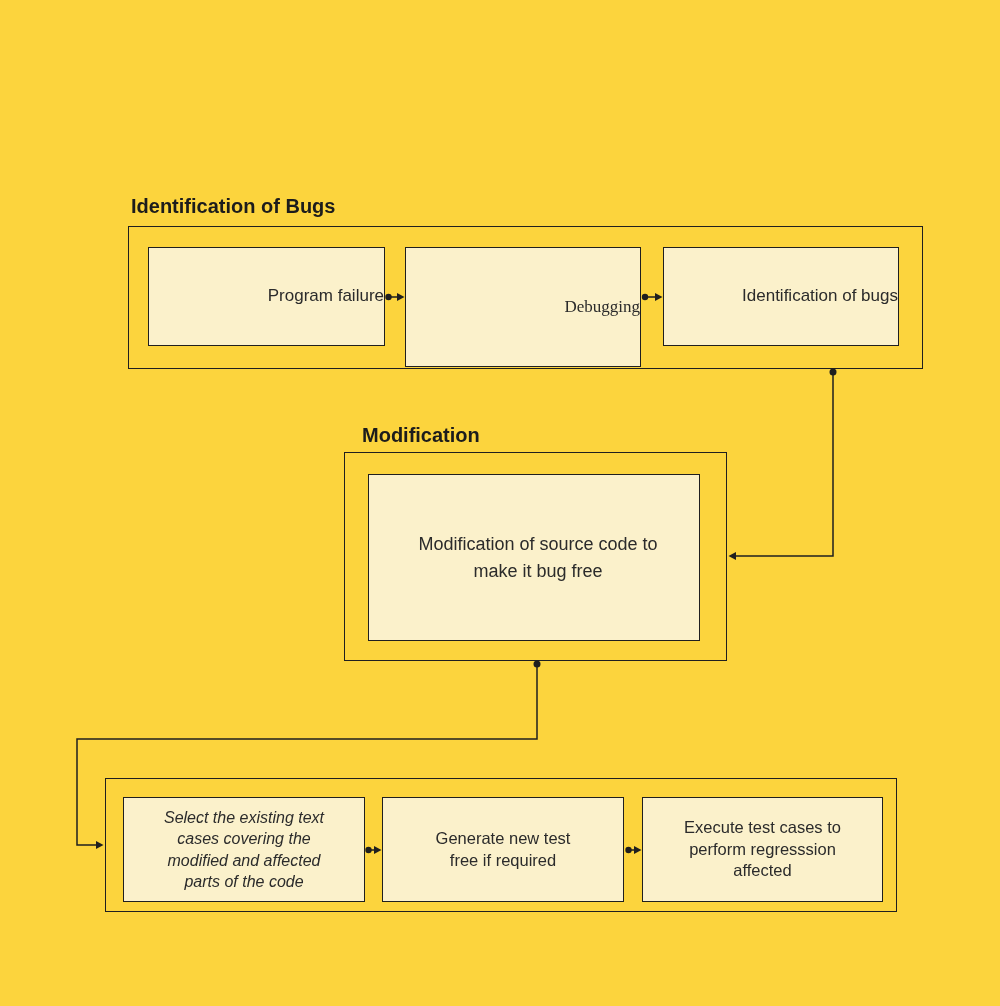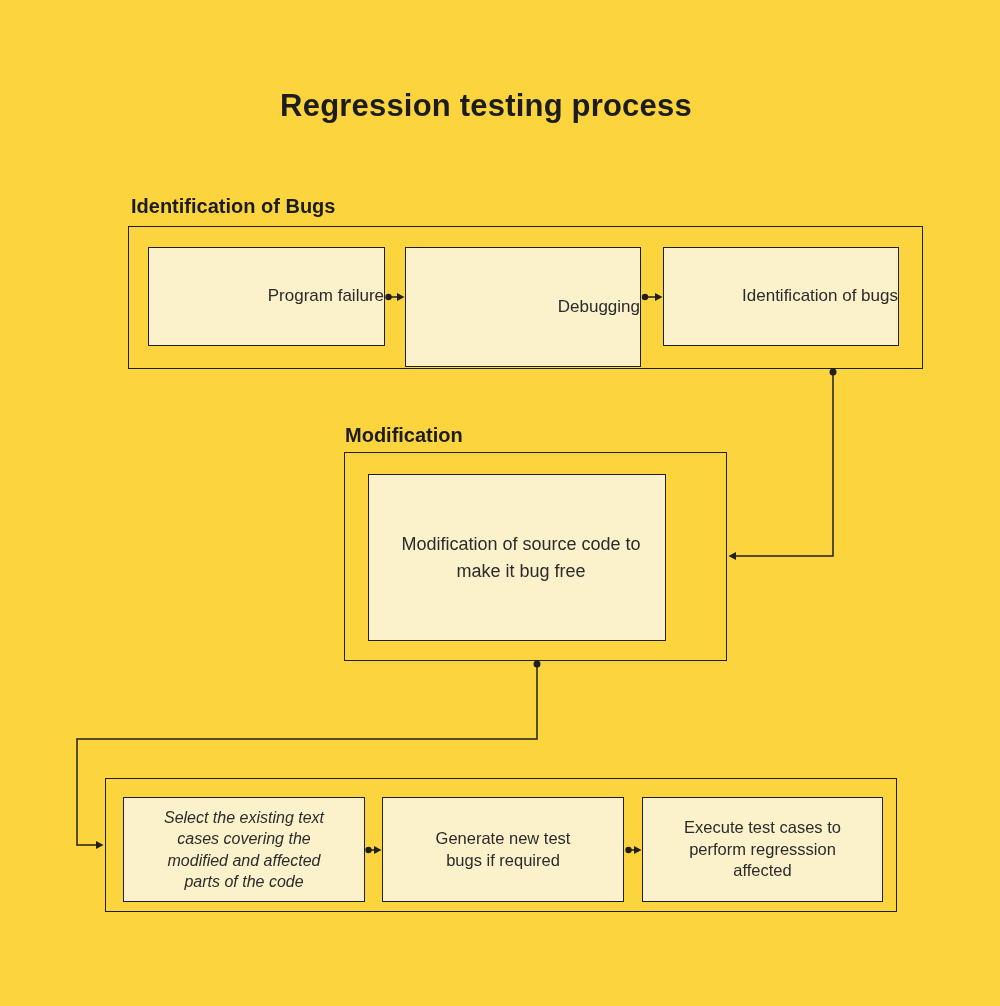--- a/index.html
+++ b/index.html
@@ -51,46 +51,45 @@
   }
   .connectors .c{stroke:var(--line);stroke-width:1.5;fill:none;}
   .connectors .dot{fill:var(--line);stroke:none;}
   .connectors .ah{fill:var(--line);stroke:none;}
 </style>
 </head>
 <body>
 
 <div class="canvas">
 
-  <div class="title">Regression testing process</div>
 
   <div class="seclabel" style="left:131px;top:195px;">Identification of Bugs</div>
   <div class="group" style="left:128px;top:226px;width:795px;height:143px;"></div>
   <div class="node fs17" style="left:148px;top:247px;width:237px;height:99px;">
     <span>Program failure</span>
   </div>
-  <div class="node fs17" style="left:405px;top:247px;width:236px;height:120px;">
+  <div class="node fs17" style="left:405px;top:247px;width:236px;height:120px;font-family:Liberation Serif, serif;">
     <span>Debugging</span>
   </div>
   <div class="node fs17 tw170" style="left:663px;top:247px;width:236px;height:99px;">
     <span>Identification of bugs</span>
   </div>
 
-  <div class="seclabel" style="left:345px;top:424px;">Modification</div>
+  <div class="seclabel" style="left:362px;top:424px;">Modification</div>
   <div class="group" style="left:344px;top:452px;width:383px;height:209px;"></div>
-  <div class="node fs18 tw280" style="left:368px;top:474px;width:298px;height:167px;padding-left:8px;">
+  <div class="node fs18 tw280" style="left:368px;top:474px;width:332px;height:167px;padding-left:8px;">
     <span>Modification of source code to make it bug free</span>
   </div>
 
   <div class="group" style="left:105px;top:778px;width:792px;height:134px;"></div>
   <div class="node fs16 tw180" style="left:123px;top:797px;width:242px;height:105px;">
     <span>Select the existing text cases covering the modified and affected parts of the code</span>
   </div>
   <div class="node fs165 tw160" style="left:382px;top:797px;width:242px;height:105px;">
-    <span>Generate new test bugs if required</span>
+    <span>Generate new test free if required</span>
   </div>
   <div class="node fs165 tw185" style="left:642px;top:797px;width:241px;height:105px;">
     <span>Execute test cases to perform regresssion affected</span>
   </div>
 
   <svg class="connectors" viewBox="0 0 1000 1006">
 
     <g>
       <circle class="dot" cx="388.5" cy="297" r="3.2"></circle>
       <path class="c" d="M391,297 L398,297"></path>

